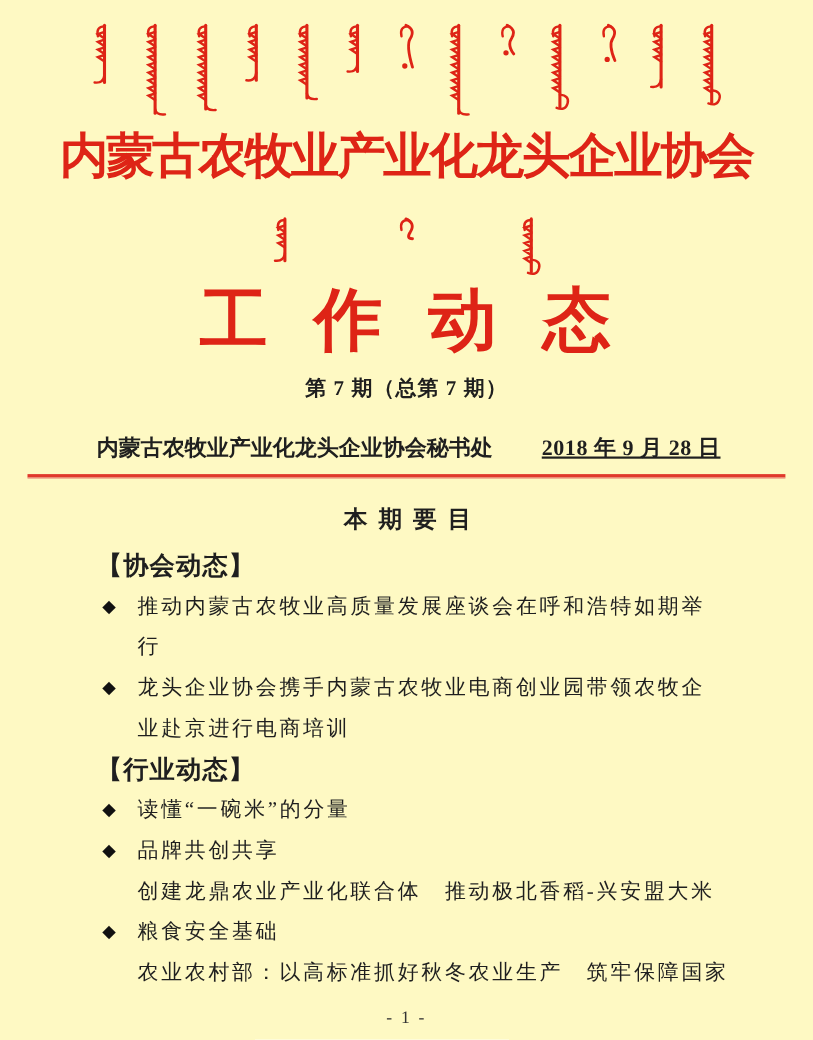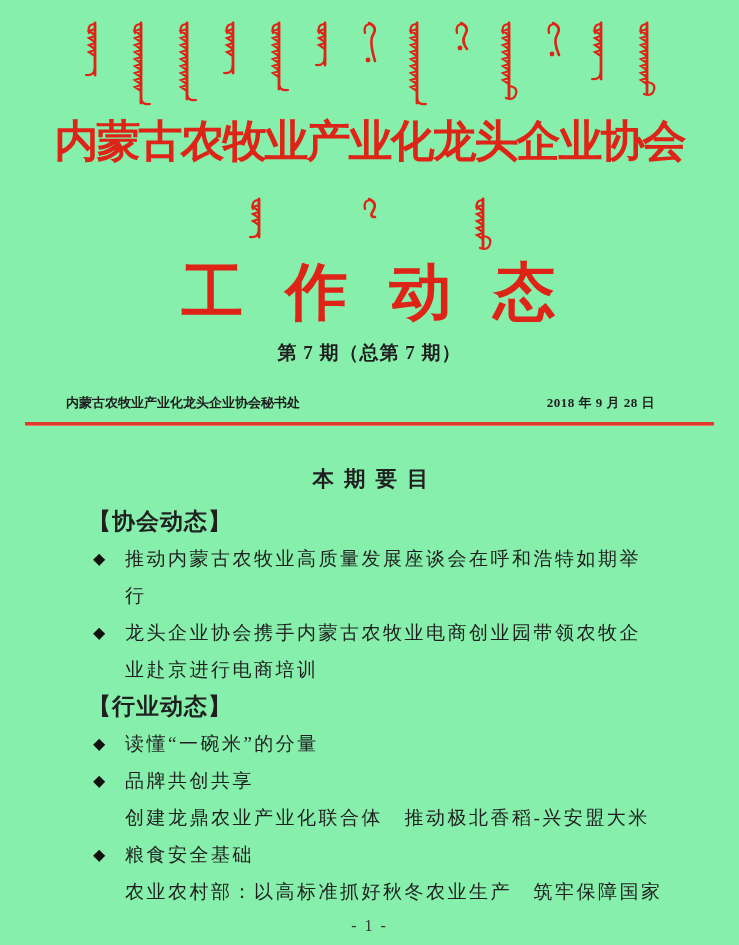--- a/index.html
+++ b/index.html
@@ -1,44 +1,44 @@
 <!DOCTYPE html>
 <html><head>
 <meta charset="utf-8">
 <style>
   html,body{margin:0;padding:0;background:#ffffff;}
   body{width:739px;height:945px;overflow:hidden;
        font-family:"Liberation Serif","DejaVu Serif",serif;color:#1f1f1f;}
-  .page{position:relative;width:739px;height:945px;background:#86efac;overflow:hidden;}
+  .page{position:relative;width:739px;height:945px;background:#fef9c3;overflow:hidden;}
 
   
   .masthead{padding-top:20px;text-align:center;}
   .mrow{display:flex;justify-content:center;align-items:flex-start;}
   .mrow1{height:92px;gap:22px;}
   .mrow2{height:58px;gap:88px;margin-top:26px;}
   .mglyph{display:block;}
 
   .org-title{margin:2px 0 0 0;font-size:44px;line-height:56px;font-weight:bold;
              letter-spacing:-2px;color:#de2416;white-space:nowrap;}
 
   .bulletin-title{margin-top:4px;font-size:62px;line-height:68px;font-weight:800;
                   color:#de2416;letter-spacing:42px;padding-left:21px;white-space:nowrap;margin-left:19px;}
 
   .issue-line{margin-top:14px;font-size:19px;font-weight:bold;letter-spacing:1px;}
 
   .pub-row{margin-top:28px;display:flex;justify-content:space-between;
-           padding:0 84px 0 66px;font-size:13px;font-weight:600;gap:20px;}
-  .pub-row .date{font-weight:600;letter-spacing:.5px;}
+           padding:0 84px 0 88px;font-size:20px;font-weight:600;gap:20px;}
+  .pub-row .date{font-weight:600;letter-spacing:.5px;text-decoration:underline;}
 
   .red-rule{margin:10px 25px 0 25px;height:0;border-top:3px solid #e0392c;
             border-bottom:1px solid #e8776d;}
 
   
   .toc{padding:0 84px 0 88px;}
-  .toc-heading{margin:38px 0 0 0;text-align:center;font-size:21.5px;font-weight:bold;
+  .toc-heading{margin:22px 0 0 0;text-align:center;font-size:21.5px;font-weight:bold;
                letter-spacing:2px;font-family:"Liberation Sans","DejaVu Sans",sans-serif;}
   .toc-sections{margin-top:10px;}
   .toc-section-title{font-size:23px;line-height:37px;font-weight:bold;
                      font-family:"Liberation Sans","DejaVu Sans",sans-serif;letter-spacing:1px;}
   .toc-item{position:relative;padding-left:37px;}
   .toc-item .bullet{position:absolute;left:5px;top:0;line-height:37px;font-size:16px;color:#111;}
   .toc-line{font-size:19px;line-height:37px;letter-spacing:2.5px;white-space:nowrap;}
 
   
   .page-number{position:absolute;left:0;right:0;bottom:10px;text-align:center;

